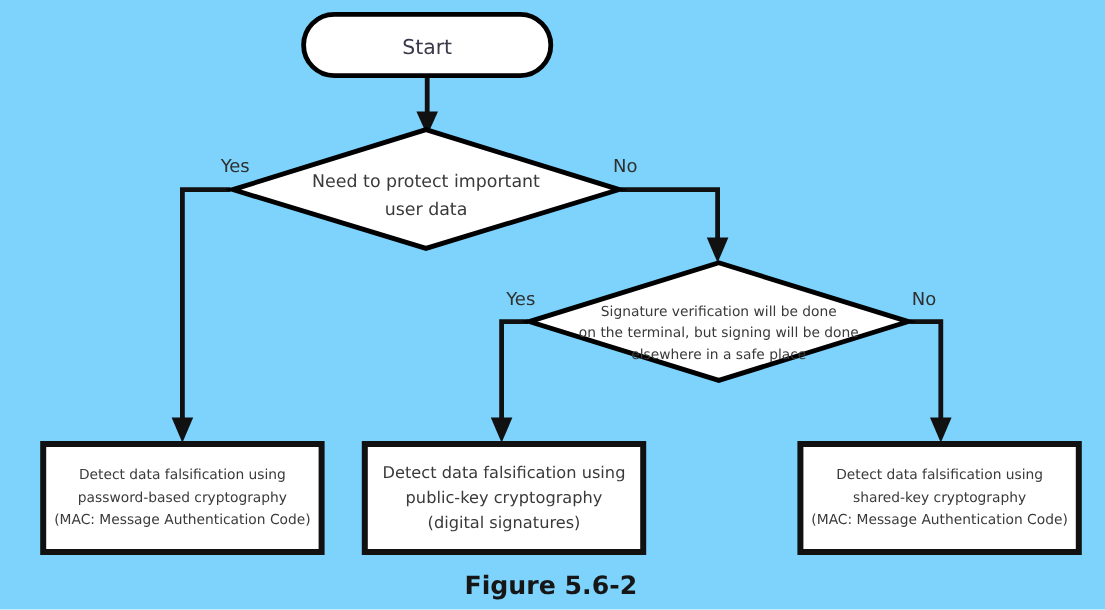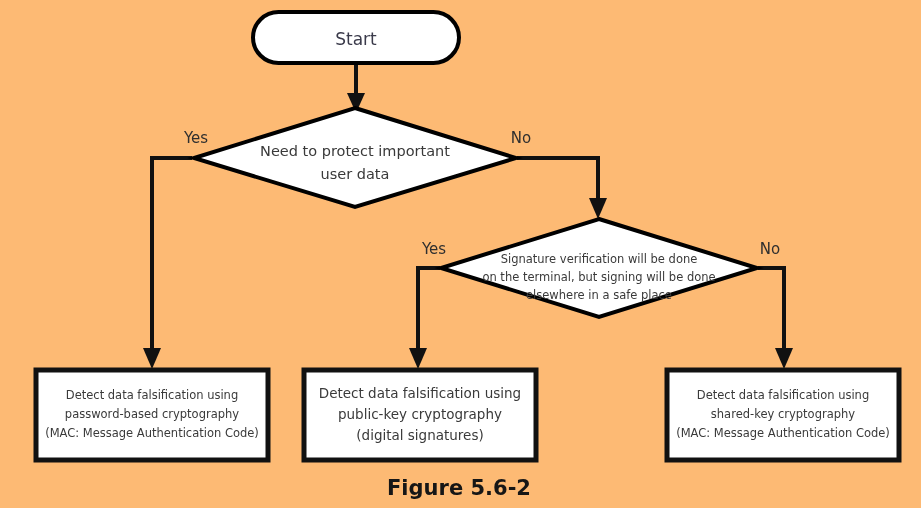--- a/index.html
+++ b/index.html
@@ -4,21 +4,21 @@
 <style>
   html, body {
     margin: 0;
     padding: 0;
     background: #ffffff;
   }
   #page {
     position: relative;
     width: 921px;
     height: 508px;
-    background: #fdba74;
+    background: #7dd3fc;
     font-family: "DejaVu Sans", sans-serif;
     overflow: hidden;
   }
   svg.flow {
     position: absolute;
     left: 0;
     top: 0;
     width: 921px;
     height: 508px;
   }

